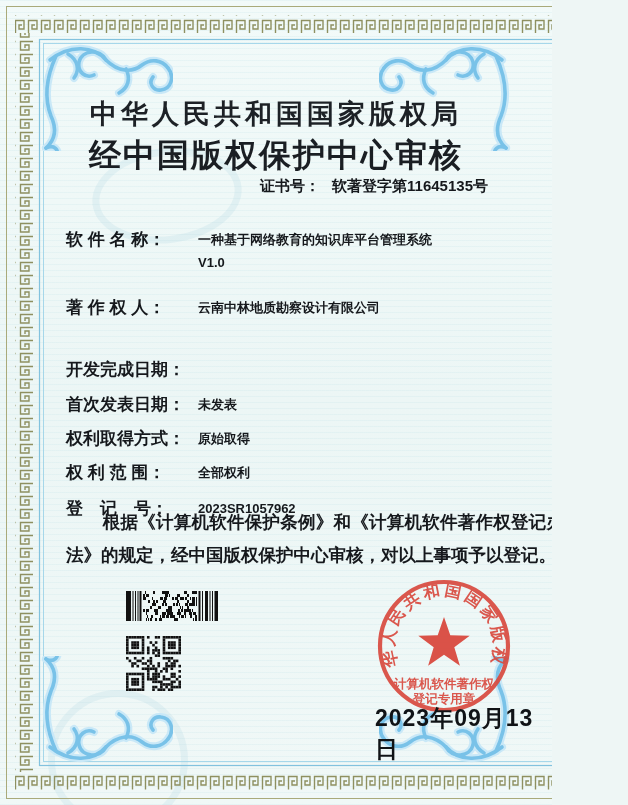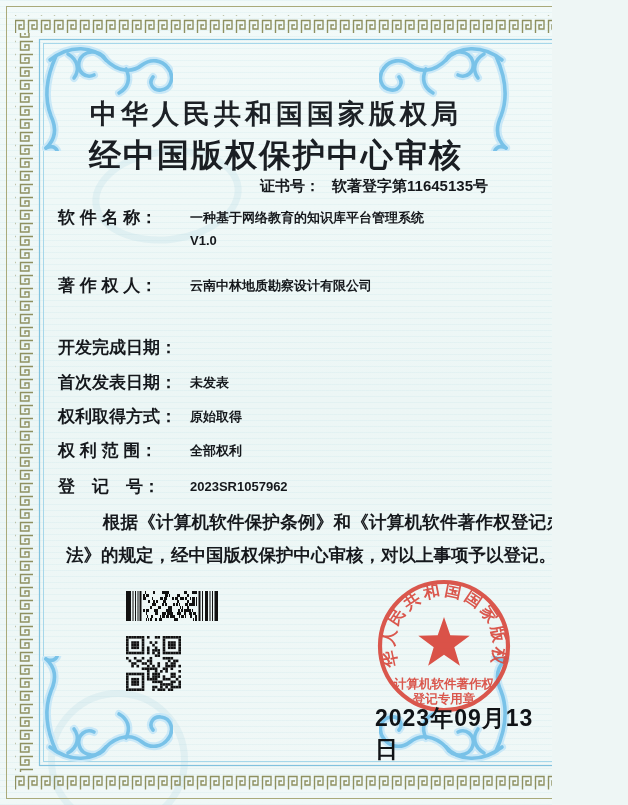--- a/index.html
+++ b/index.html
@@ -47,21 +47,21 @@
     font-family: "Liberation Serif", "DejaVu Serif", serif;
     font-weight: bold; font-size: 32px; letter-spacing: 2px;
     color: #1a1e23;
   }
   .cert-number {
     position: absolute; top: 177px; right: 64px;
     font-size: 15px; font-weight: bold; color: #15181c;
   }
   .cert-number .lbl { margin-right: 12px; }
 
-  .field-row { position: absolute; left: 58px; display: flex; }
+  .field-row { position: absolute; left: 66px; display: flex; margin-top: 22px; }
   .field-label {
     width: 128px; flex: 0 0 128px;
     font-size: 17px; font-weight: bold; color: #15181c;
     white-space: nowrap;
   }
   .field-value {
     margin-left: 4px;
     font-size: 13px; font-weight: bold; color: #15181c;
     line-height: 23px; width: 372px;
   }

